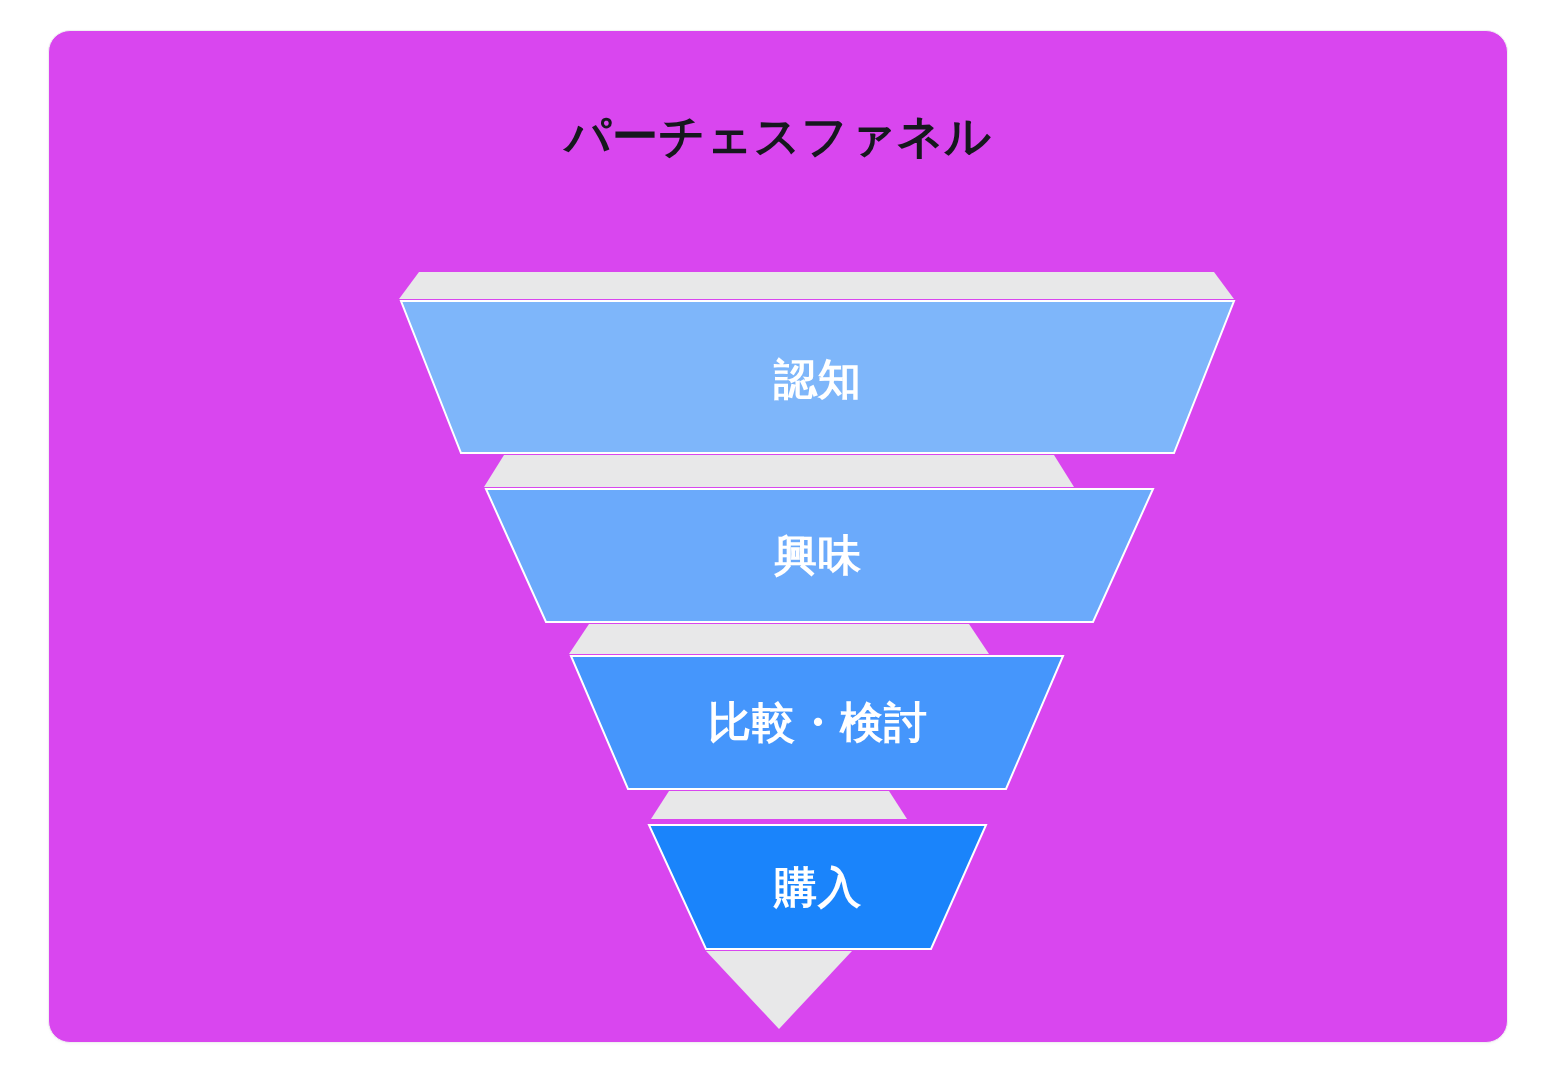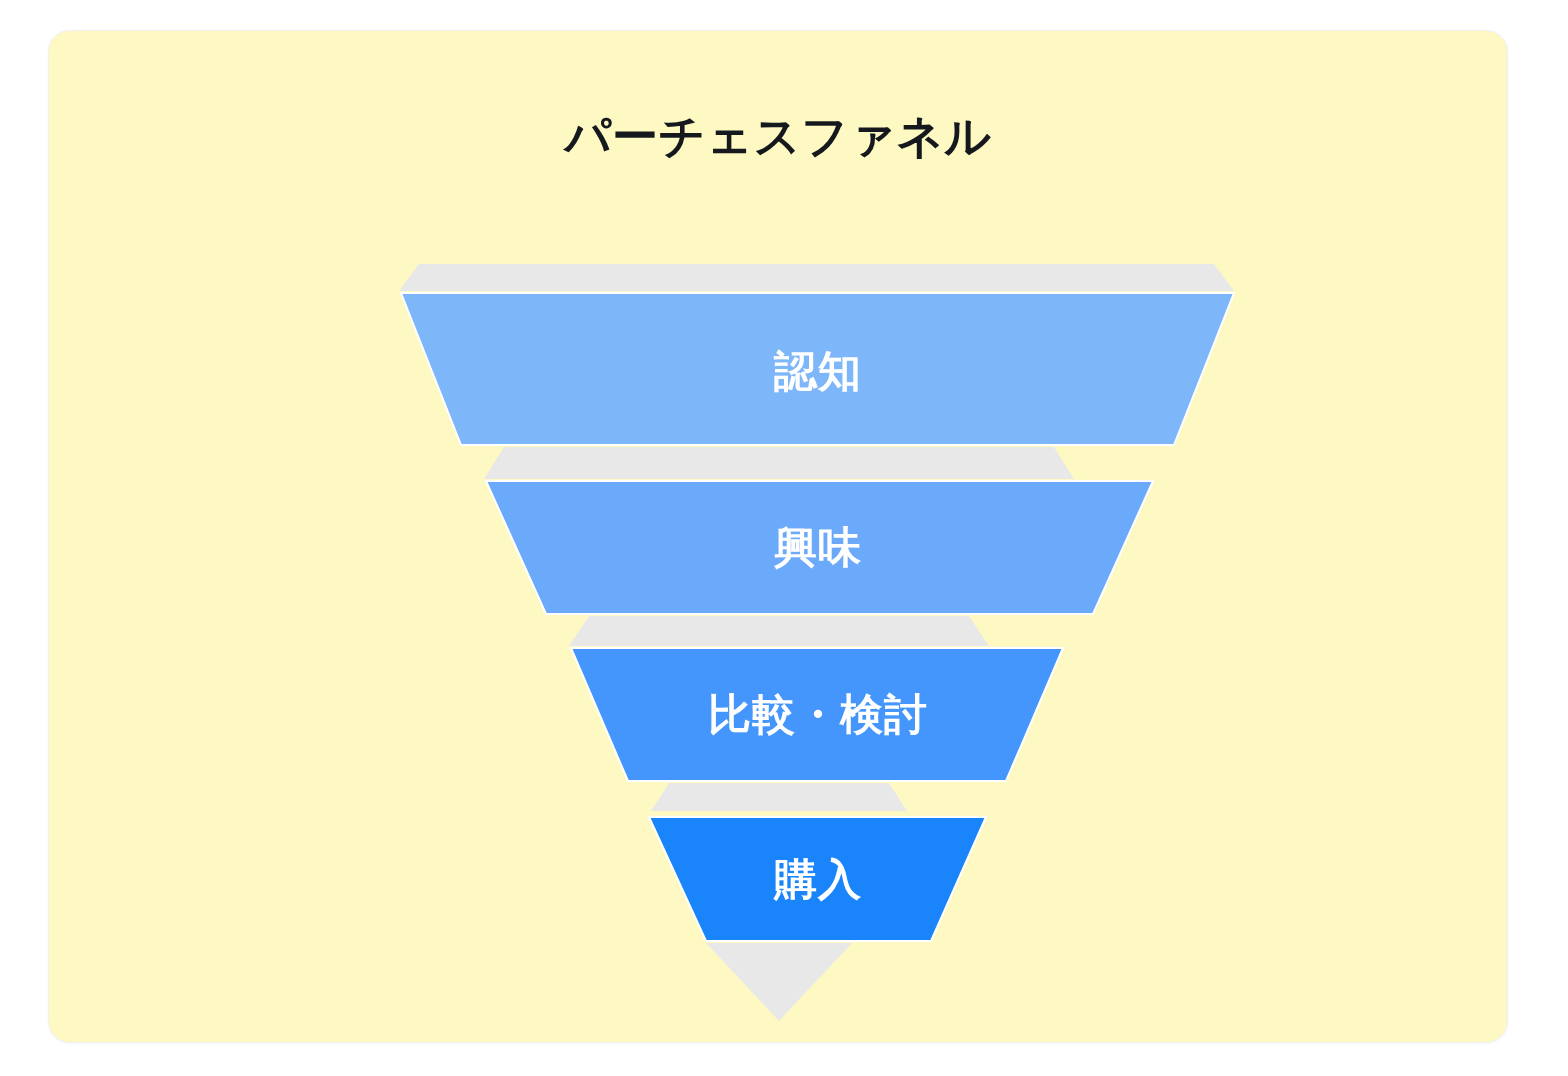--- a/index.html
+++ b/index.html
@@ -48,21 +48,21 @@
     color: #15181d;
     line-height: 1.2;
     white-space: nowrap;
     user-select: none;
   }
 
   
   .funnel-wrap {
     position: absolute;
     left: 0;
-    top: 190px;
+    top: 198px;
     width: 1460px;
     height: 810px;
     text-align: right;
   }
   .funnel-svg {
     display: block;
     width: 1460px;
     height: 810px;
   }
 
@@ -83,21 +83,21 @@
   }
   .ghost-shape {
     stroke: none;
   }
 </style>
 </head>
 <body>
 
 <div id="page-root">
 
-  <div class="card" style="background: #fef9c3; border-color: rgb(240, 240, 242);">
+  <div class="card" style="background: #d946ef; border-color: rgb(240, 240, 242);">
 
     <div class="chart-title">パーチェスファネル</div>
 
     <div class="funnel-wrap">
       <svg class="funnel-svg" viewBox="0 0 1460 810" preserveAspectRatio="xMidYMid meet">
 
         <g>
 
           <polygon class="ghost-shape" points="370,43 1165,43 1185,70 350,70" fill="#e8e8e9"></polygon>
 

